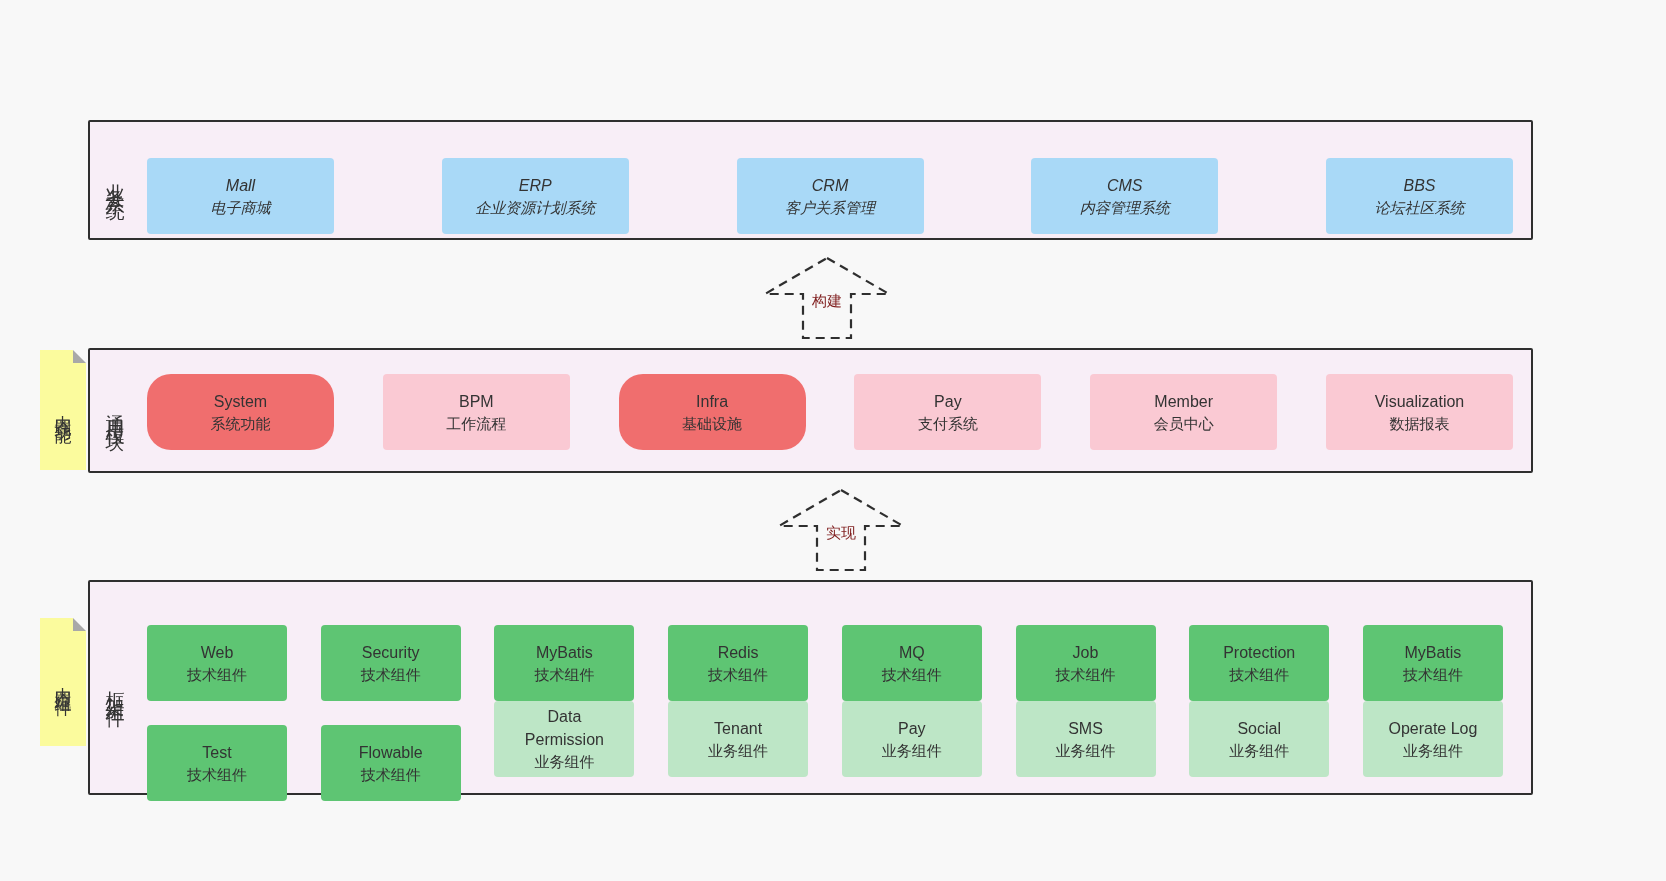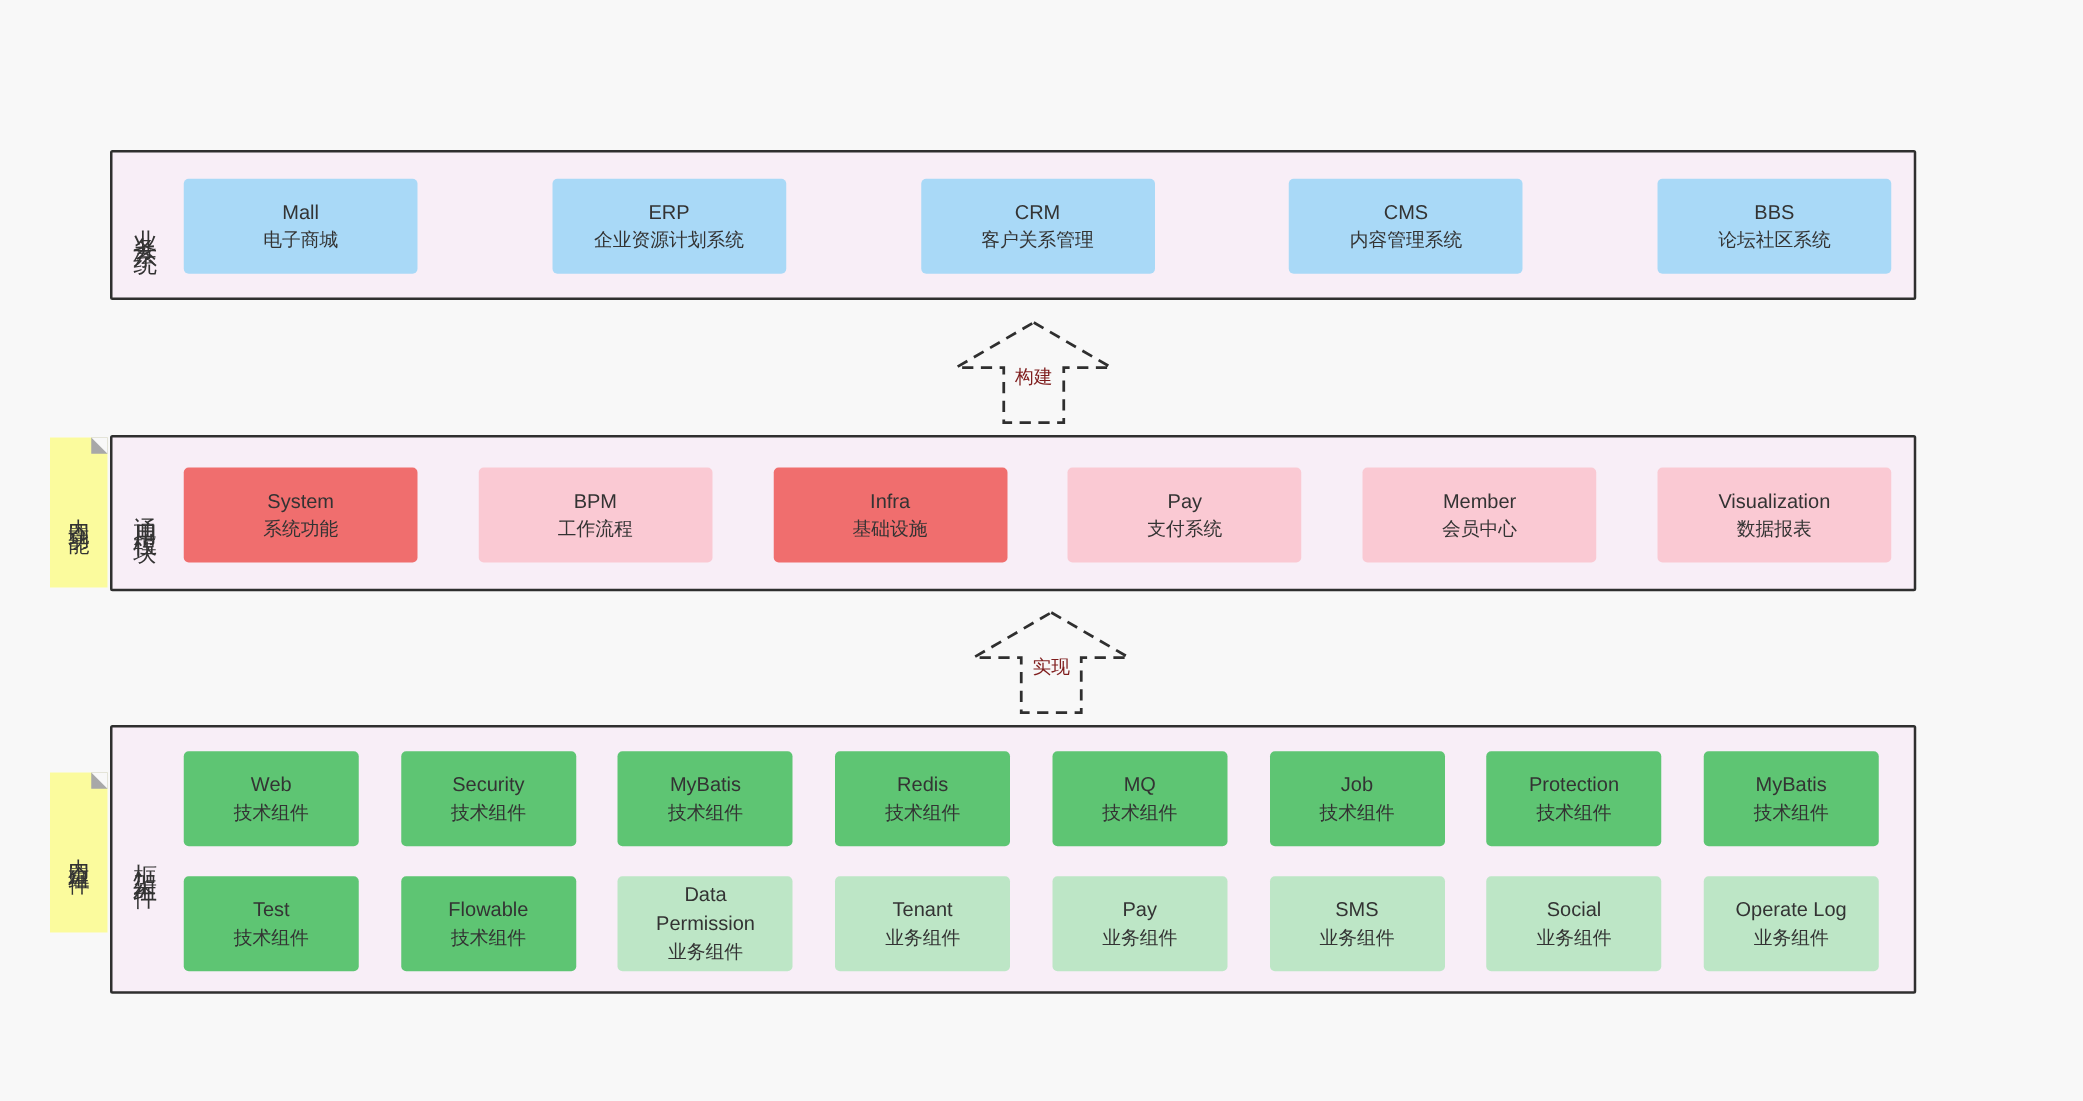--- a/index.html
+++ b/index.html
@@ -31,42 +31,42 @@
     writing-mode:vertical-lr;text-orientation:upright;
     font-size:19px;letter-spacing:6px;color:#333;
     white-space:nowrap;
   }
 
   
   .box-row{
     position:absolute;left:57px;right:18px;
     display:flex;justify-content:space-between;
   }
-  .layer-business .box-row{top:21px;}
+  .layer-business .box-row{top:36px;font-style:italic;}
   .layer-modules .box-row{top:24px;}
   .layer-framework .box-row.row-0{top:19px;}
   .layer-framework .box-row.row-1{top:119px;}
   .layer-framework .box-row{right:28px;}
 
   .node{
     height:76px;border-radius:4px;
     display:flex;flex-direction:column;
     align-items:center;justify-content:center;
     text-align:center;line-height:1.45;
     box-sizing:border-box;
   }
   .layer-business .node,.layer-modules .node{width:187px;}
   .layer-framework .node{width:140px;padding:0 14px;}
   .node-title{font-size:16px;}
   .node-subtitle{font-size:15px;}
 
   .node.blue{background:var(--blue,#a9d9f7);}
-  .node.red{background:var(--red,#f06e6e);}
+  .node.red{background:var(--red,#f06e6e);border-radius:24px;}
   .node.pink{background:var(--pink,#fac9d3);}
-  .node.green{background:var(--green,#5ec573);}
+  .node.green{background:var(--green,#5ec573);margin-top:24px;}
   .node.lightGreen{background:var(--lightGreen,#bde6c6);}
 
   
   .sticky{
     position:absolute;width:46px;
     background:var(--sticky,#fbfb9d);
     display:flex;align-items:center;justify-content:center;
   }
   .sticky-modules{left:40px;top:350px;height:120px;}
   .sticky-framework{left:40px;top:618px;height:128px;}

